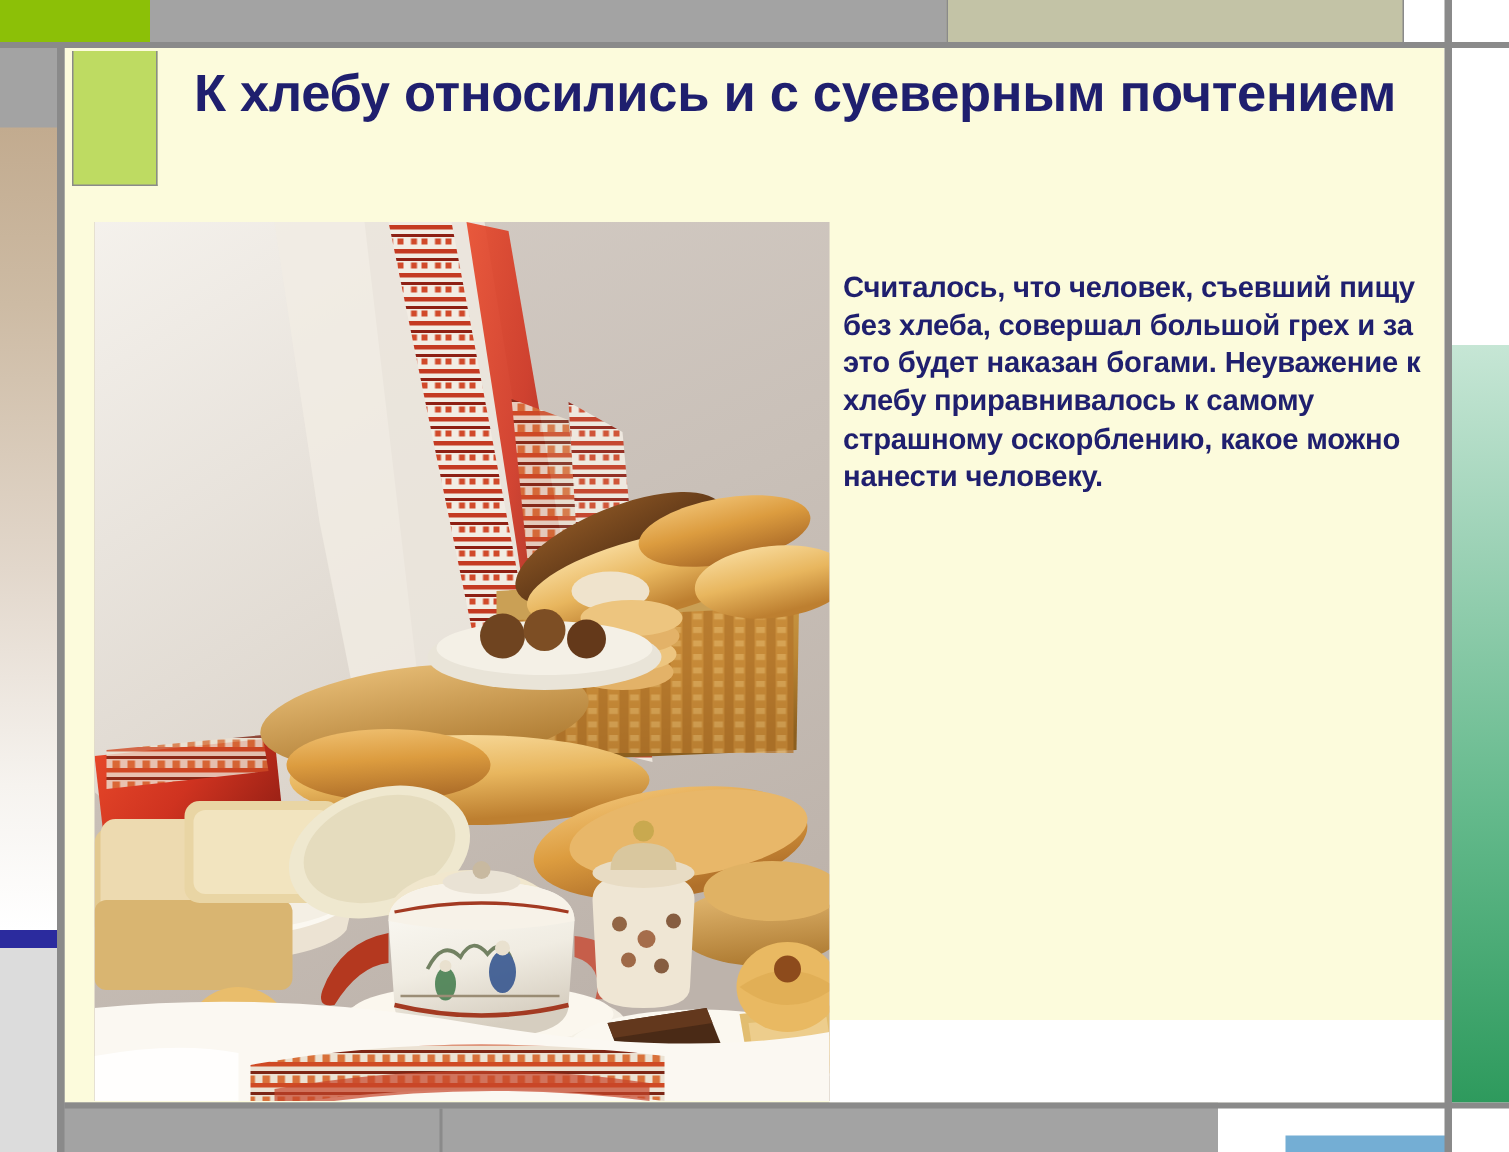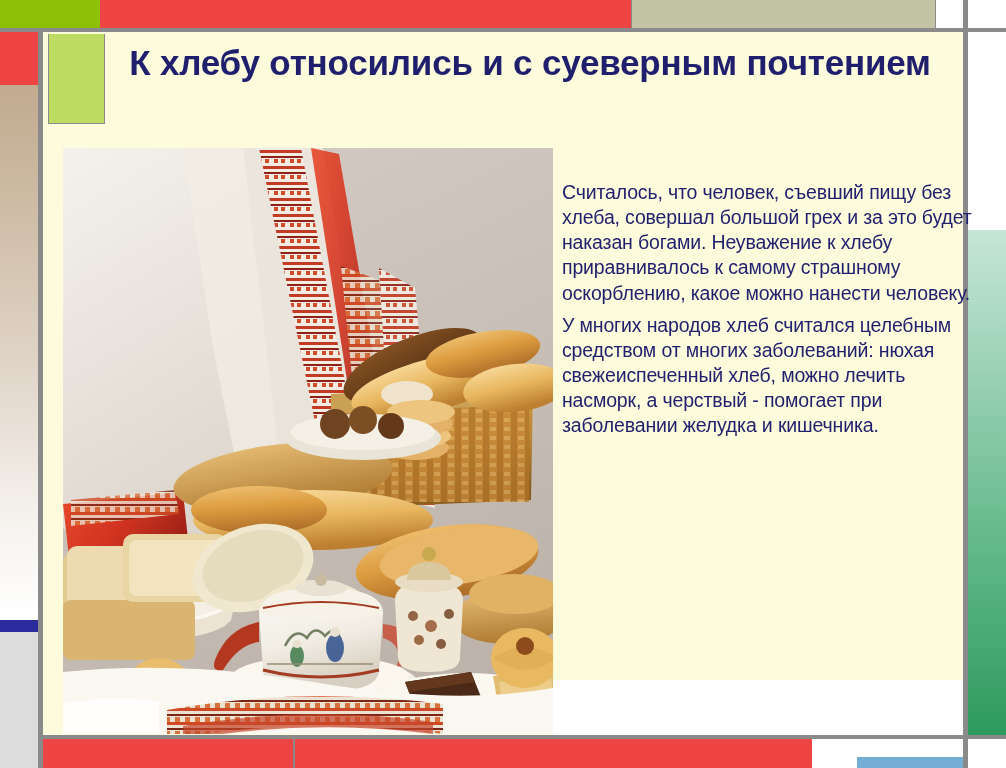--- a/index.html
+++ b/index.html
@@ -9,21 +9,21 @@
     height: 768px;
     overflow: hidden;
     font-family: "Liberation Sans", sans-serif;
     background: #ffffff;
   }
 
   #slide {
     position: relative;
     width: 812px;
     height: 768px;
-    background: #ef4444;
+    background: #a3a3a3;
   }
 
   
 
   
   .deco-green-top {
     position: absolute;
     left: 0; top: 0;
     width: 100px; height: 28px;
     background: #8CC007;
@@ -149,21 +149,21 @@
   }
   .photo svg { display: block; width: 490px; height: 586px; }
 
   
   .body-copy {
     position: absolute;
     left: 562px; top: 180px;
     width: 410px;
     color: #1F1F6E;
     font-size: 19.5px;
-    font-weight: normal;
+    font-weight: bold;
     line-height: 1.29;
     letter-spacing: -0.15px;
   }
   .body-copy p { margin: 0 0 7px 0; }
   .body-copy p:last-child { margin-bottom: 0; }
 </style>
 </head>
 <body>
 
 <div id="slide">
@@ -388,16 +388,15 @@
       <path d="M0 524 q120 -12 250 10 q140 24 240 6 l0 46 L0 586 Z" fill="#fbf8f2"></path>
 
       <path d="M104 562 q130 -24 276 -6 l0 30 q-150 -18 -276 6 Z" fill="url(#embroid2)"></path>
       <path d="M120 578 q128 -22 250 -4 l0 12 q-124 -16 -250 6 Z" fill="#c6442a" opacity="0.7"></path>
       <path d="M0 556 q54 -10 96 -2 l0 32 L0 586 Z" fill="#ffffff" opacity="0.85"></path>
     </svg>
   </div>
 
   <div class="body-copy">
     <p>Считалось, что человек, съевший пищу без хлеба, совершал большой грех и за это будет наказан богами. Неуважение к хлебу приравнивалось к самому страшному оскорблению, какое можно нанести человеку.</p>
-    <p>У многих народов хлеб считался целебным средством от многих заболеваний: нюхая свежеиспеченный хлеб, можно лечить насморк, а черствый - помогает при заболевании желудка и кишечника.</p>
   </div>
 
 </div>
 
 </body></html>

